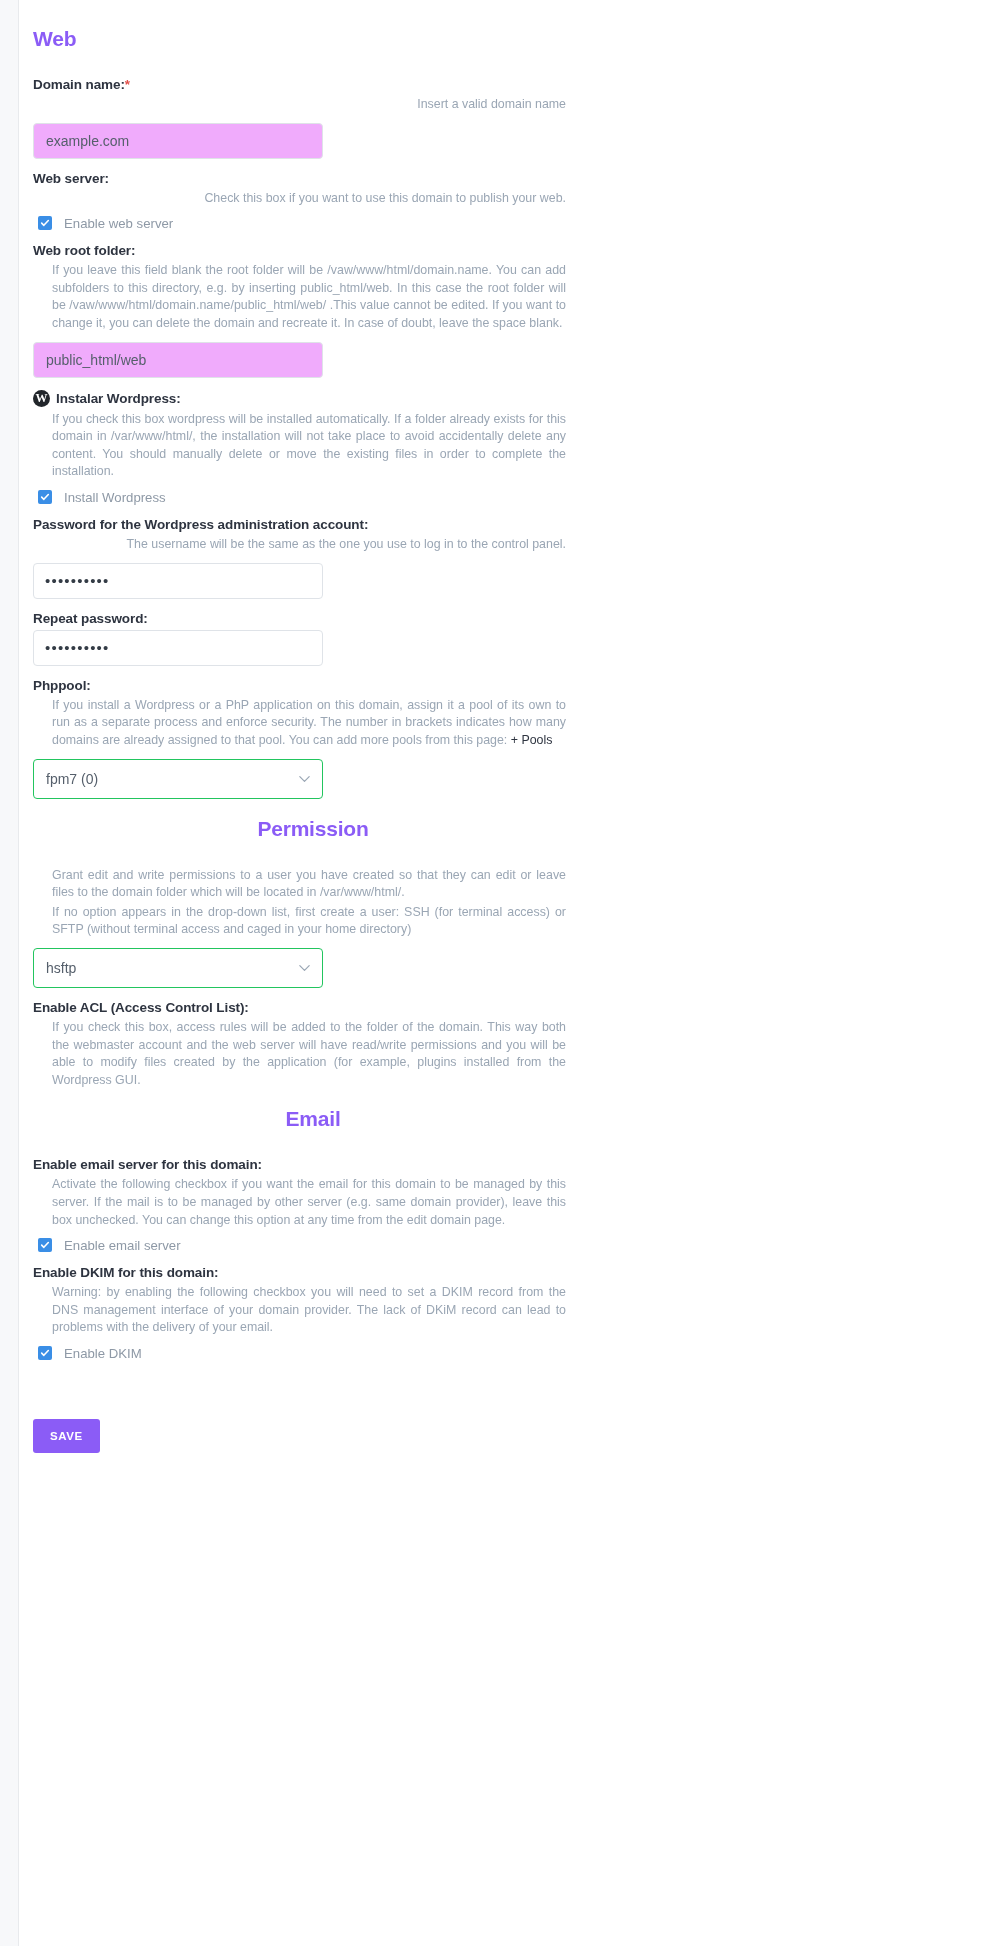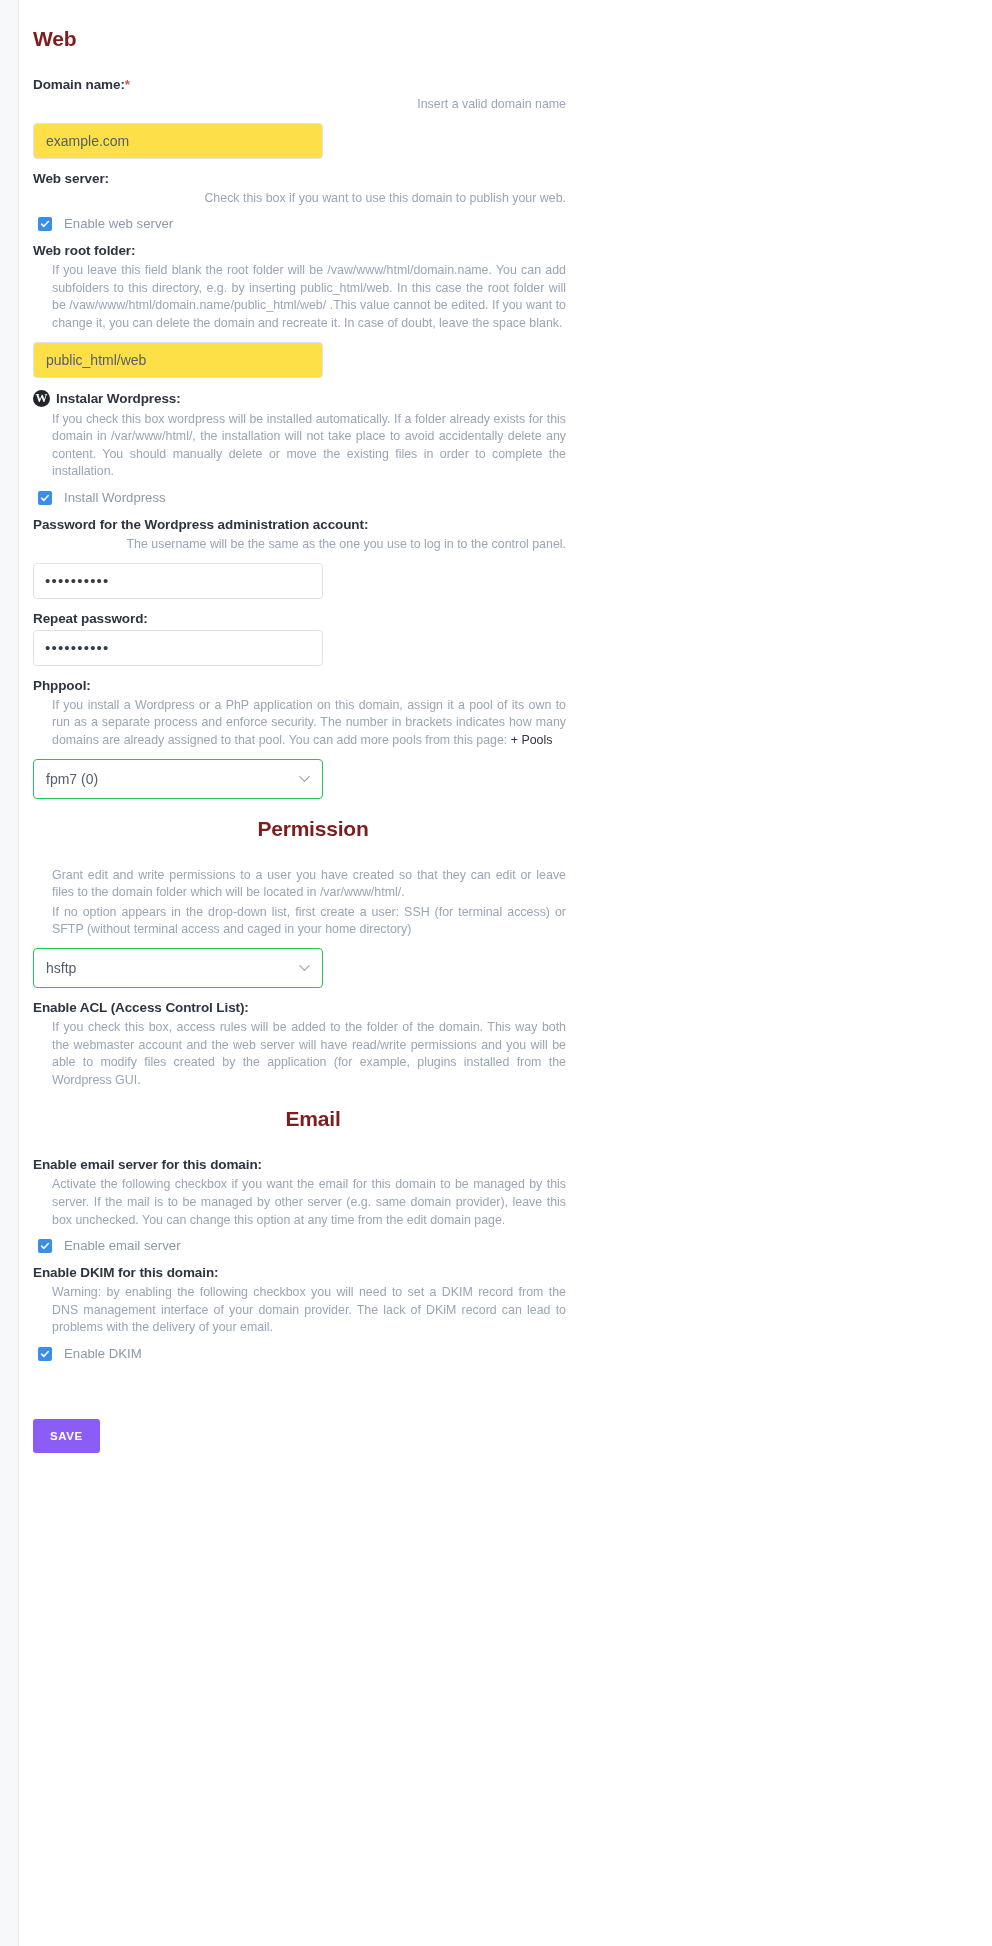--- a/index.html
+++ b/index.html
@@ -34,21 +34,21 @@
     position: relative;
     margin-left: 33px;
     padding-top: 27px;
     width: 560px;
   }
 
   h2.section-title {
     font-family: "Liberation Sans Narrow", "Liberation Sans", sans-serif;
     font-size: 21px;
     font-weight: bold;
-    color: #7f1d1d;
+    color: #8b5cf6;
     margin: 0 0 26px 0;
     letter-spacing: -0.2px;
   }
   h2.section-title.spaced-top { margin-top: 18px; text-align: center; }
 
   .field-label {
     font-family: "Liberation Sans Narrow", "Liberation Sans", sans-serif;
     font-size: 13.5px;
     font-weight: bold;
     color: #2e3440;
@@ -74,21 +74,21 @@
     text-decoration: none;
   }
 
   input.text-input {
     display: block;
     width: 290px;
     height: 36px;
     box-sizing: border-box;
     border: 1px solid #dfe3e8;
     border-radius: 4px;
-    background: #fde047;
+    background: #f0abfc;
     padding: 0 12px;
     font-size: 14px;
     color: #555f6b;
     font-family: "Liberation Sans", sans-serif;
     margin: 3px 0 12px 0;
     outline: none;
   }
   input.text-input::placeholder { color: #9aa6b4; }
 
   .pw-input {
@@ -133,21 +133,21 @@
     top: 50%;
     transform: translateY(-50%);
     pointer-events: none;
     width: 15px;
     height: 15px;
     color: #9aa6b4;
   }
 
   .check-row {
     display: flex;
-    align-items: flex-end;
+    align-items: flex-start;
     margin: 4px 0 12px 0;
     padding-left: 5px;
   }
   .checkbox {
     width: 14px;
     height: 14px;
     border-radius: 2px;
     background: #3a8ee6;
     display: inline-flex;
     align-items: center;

